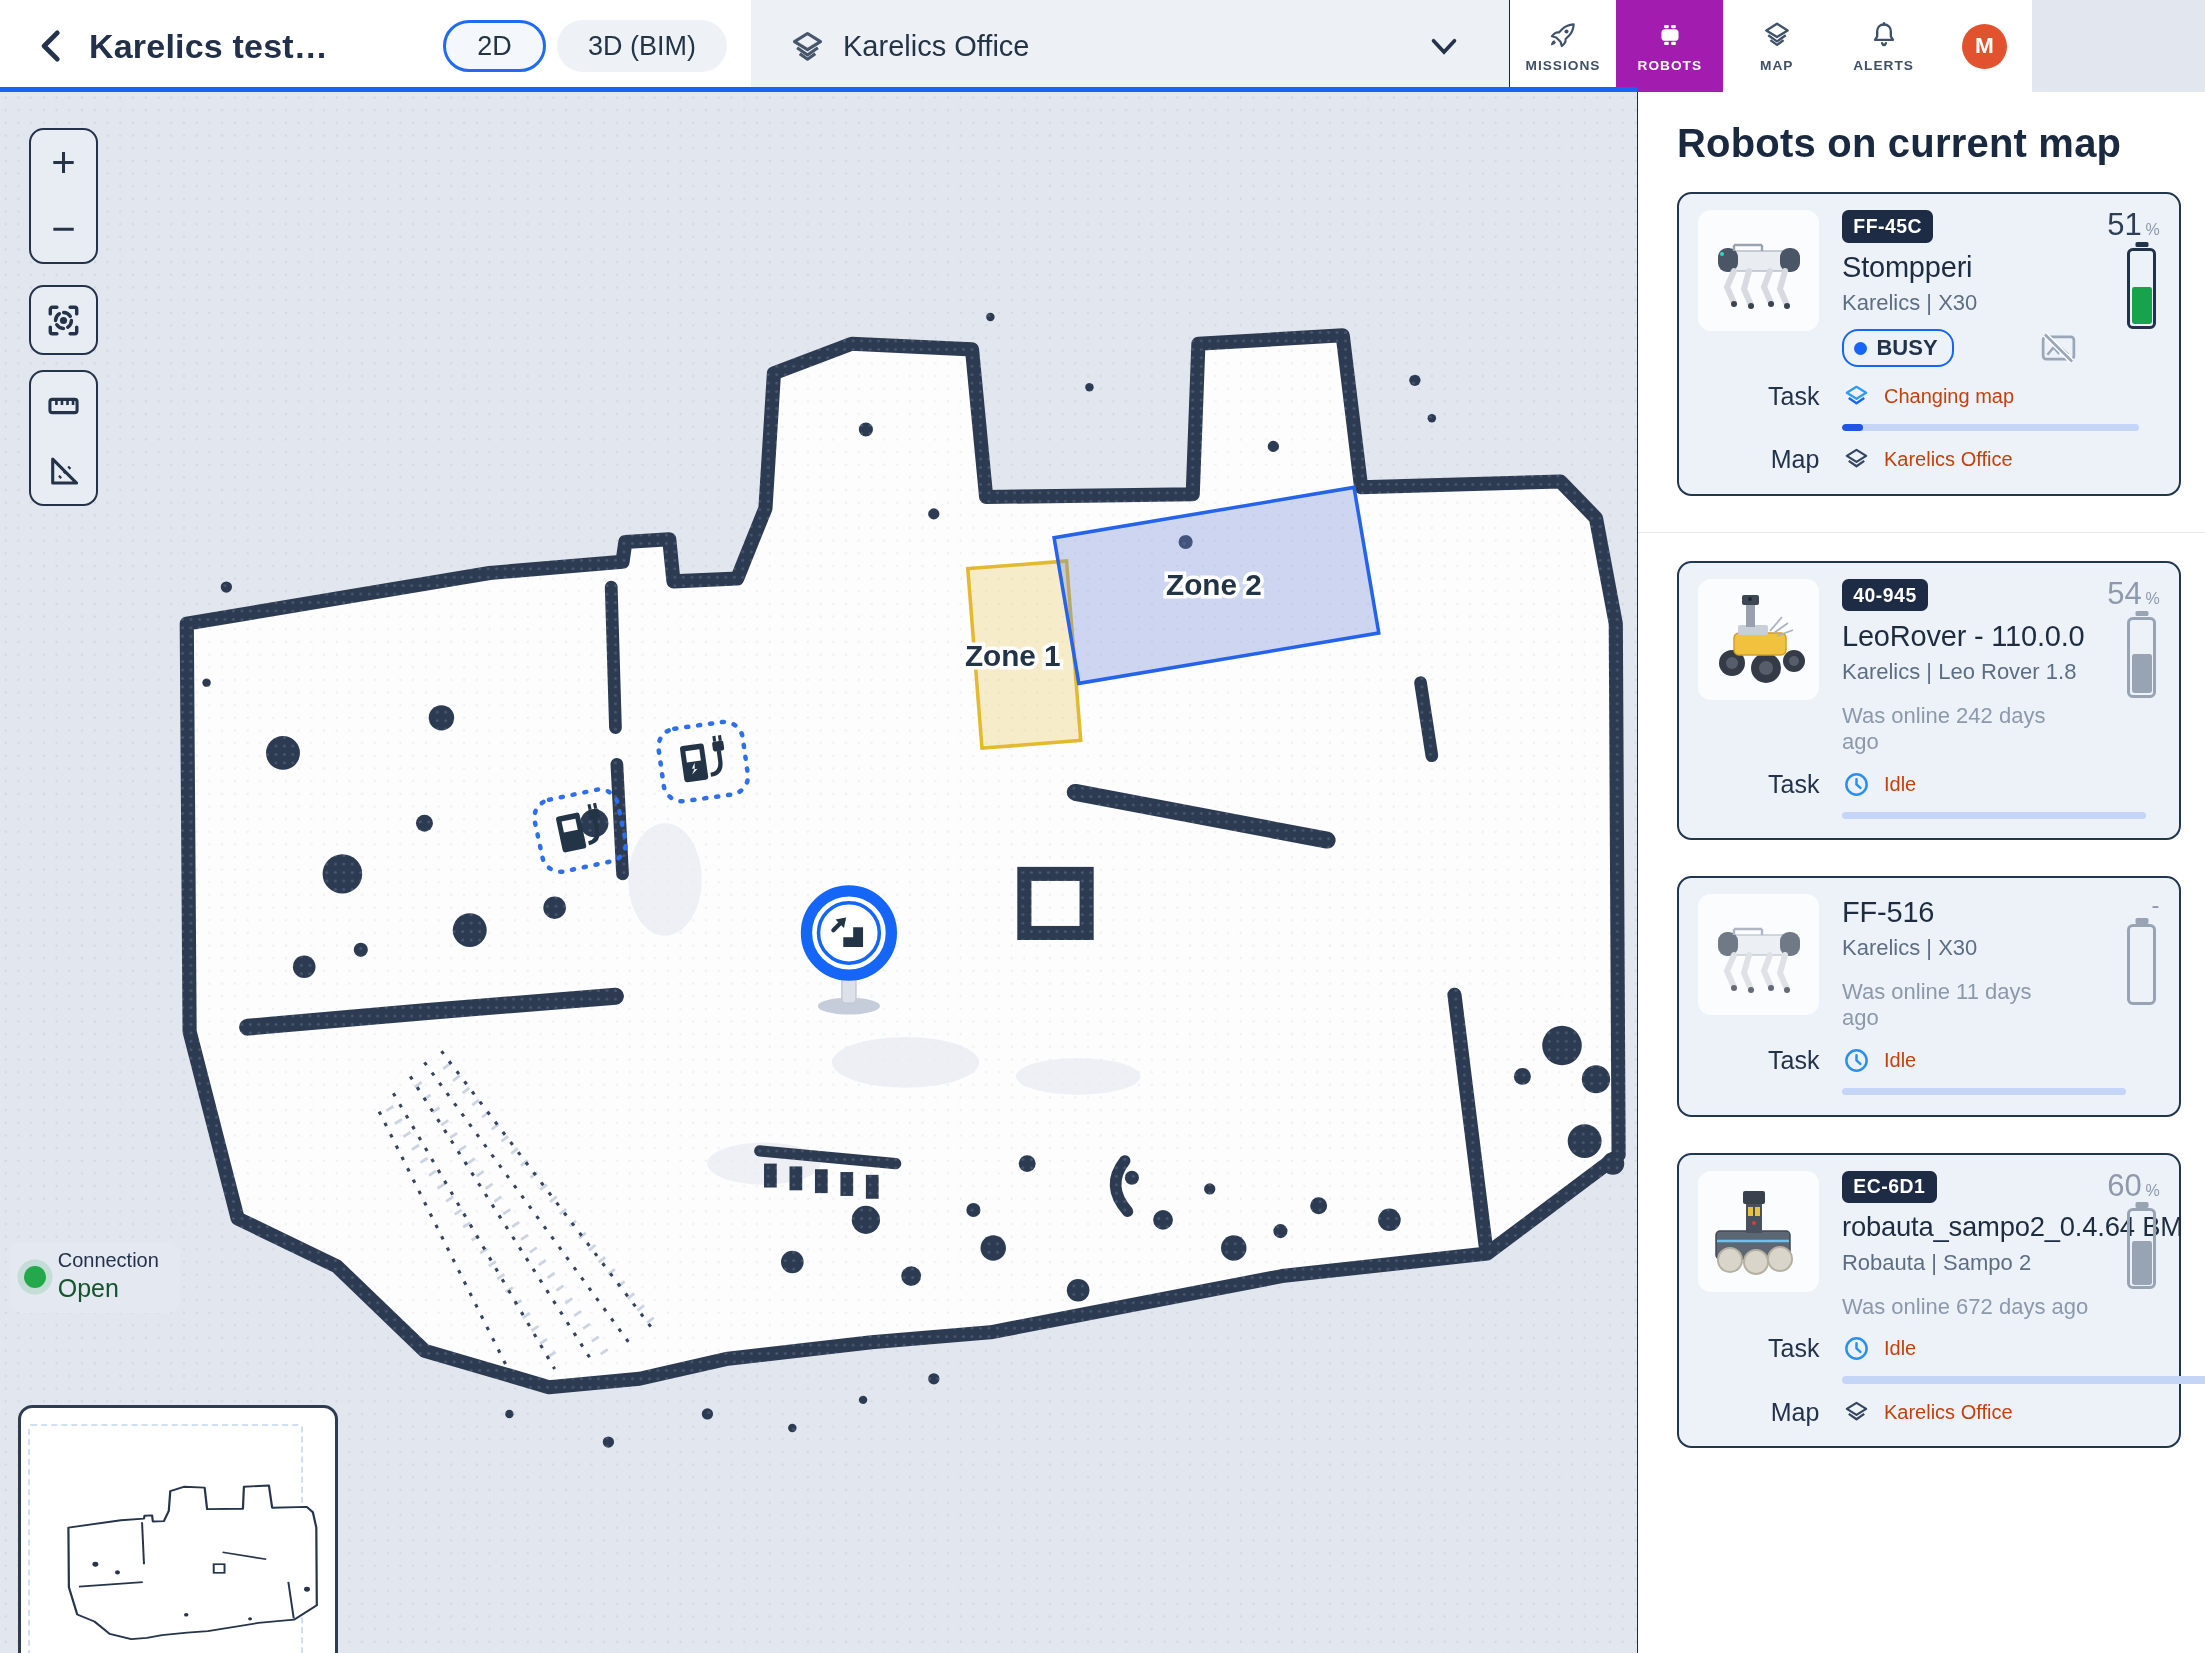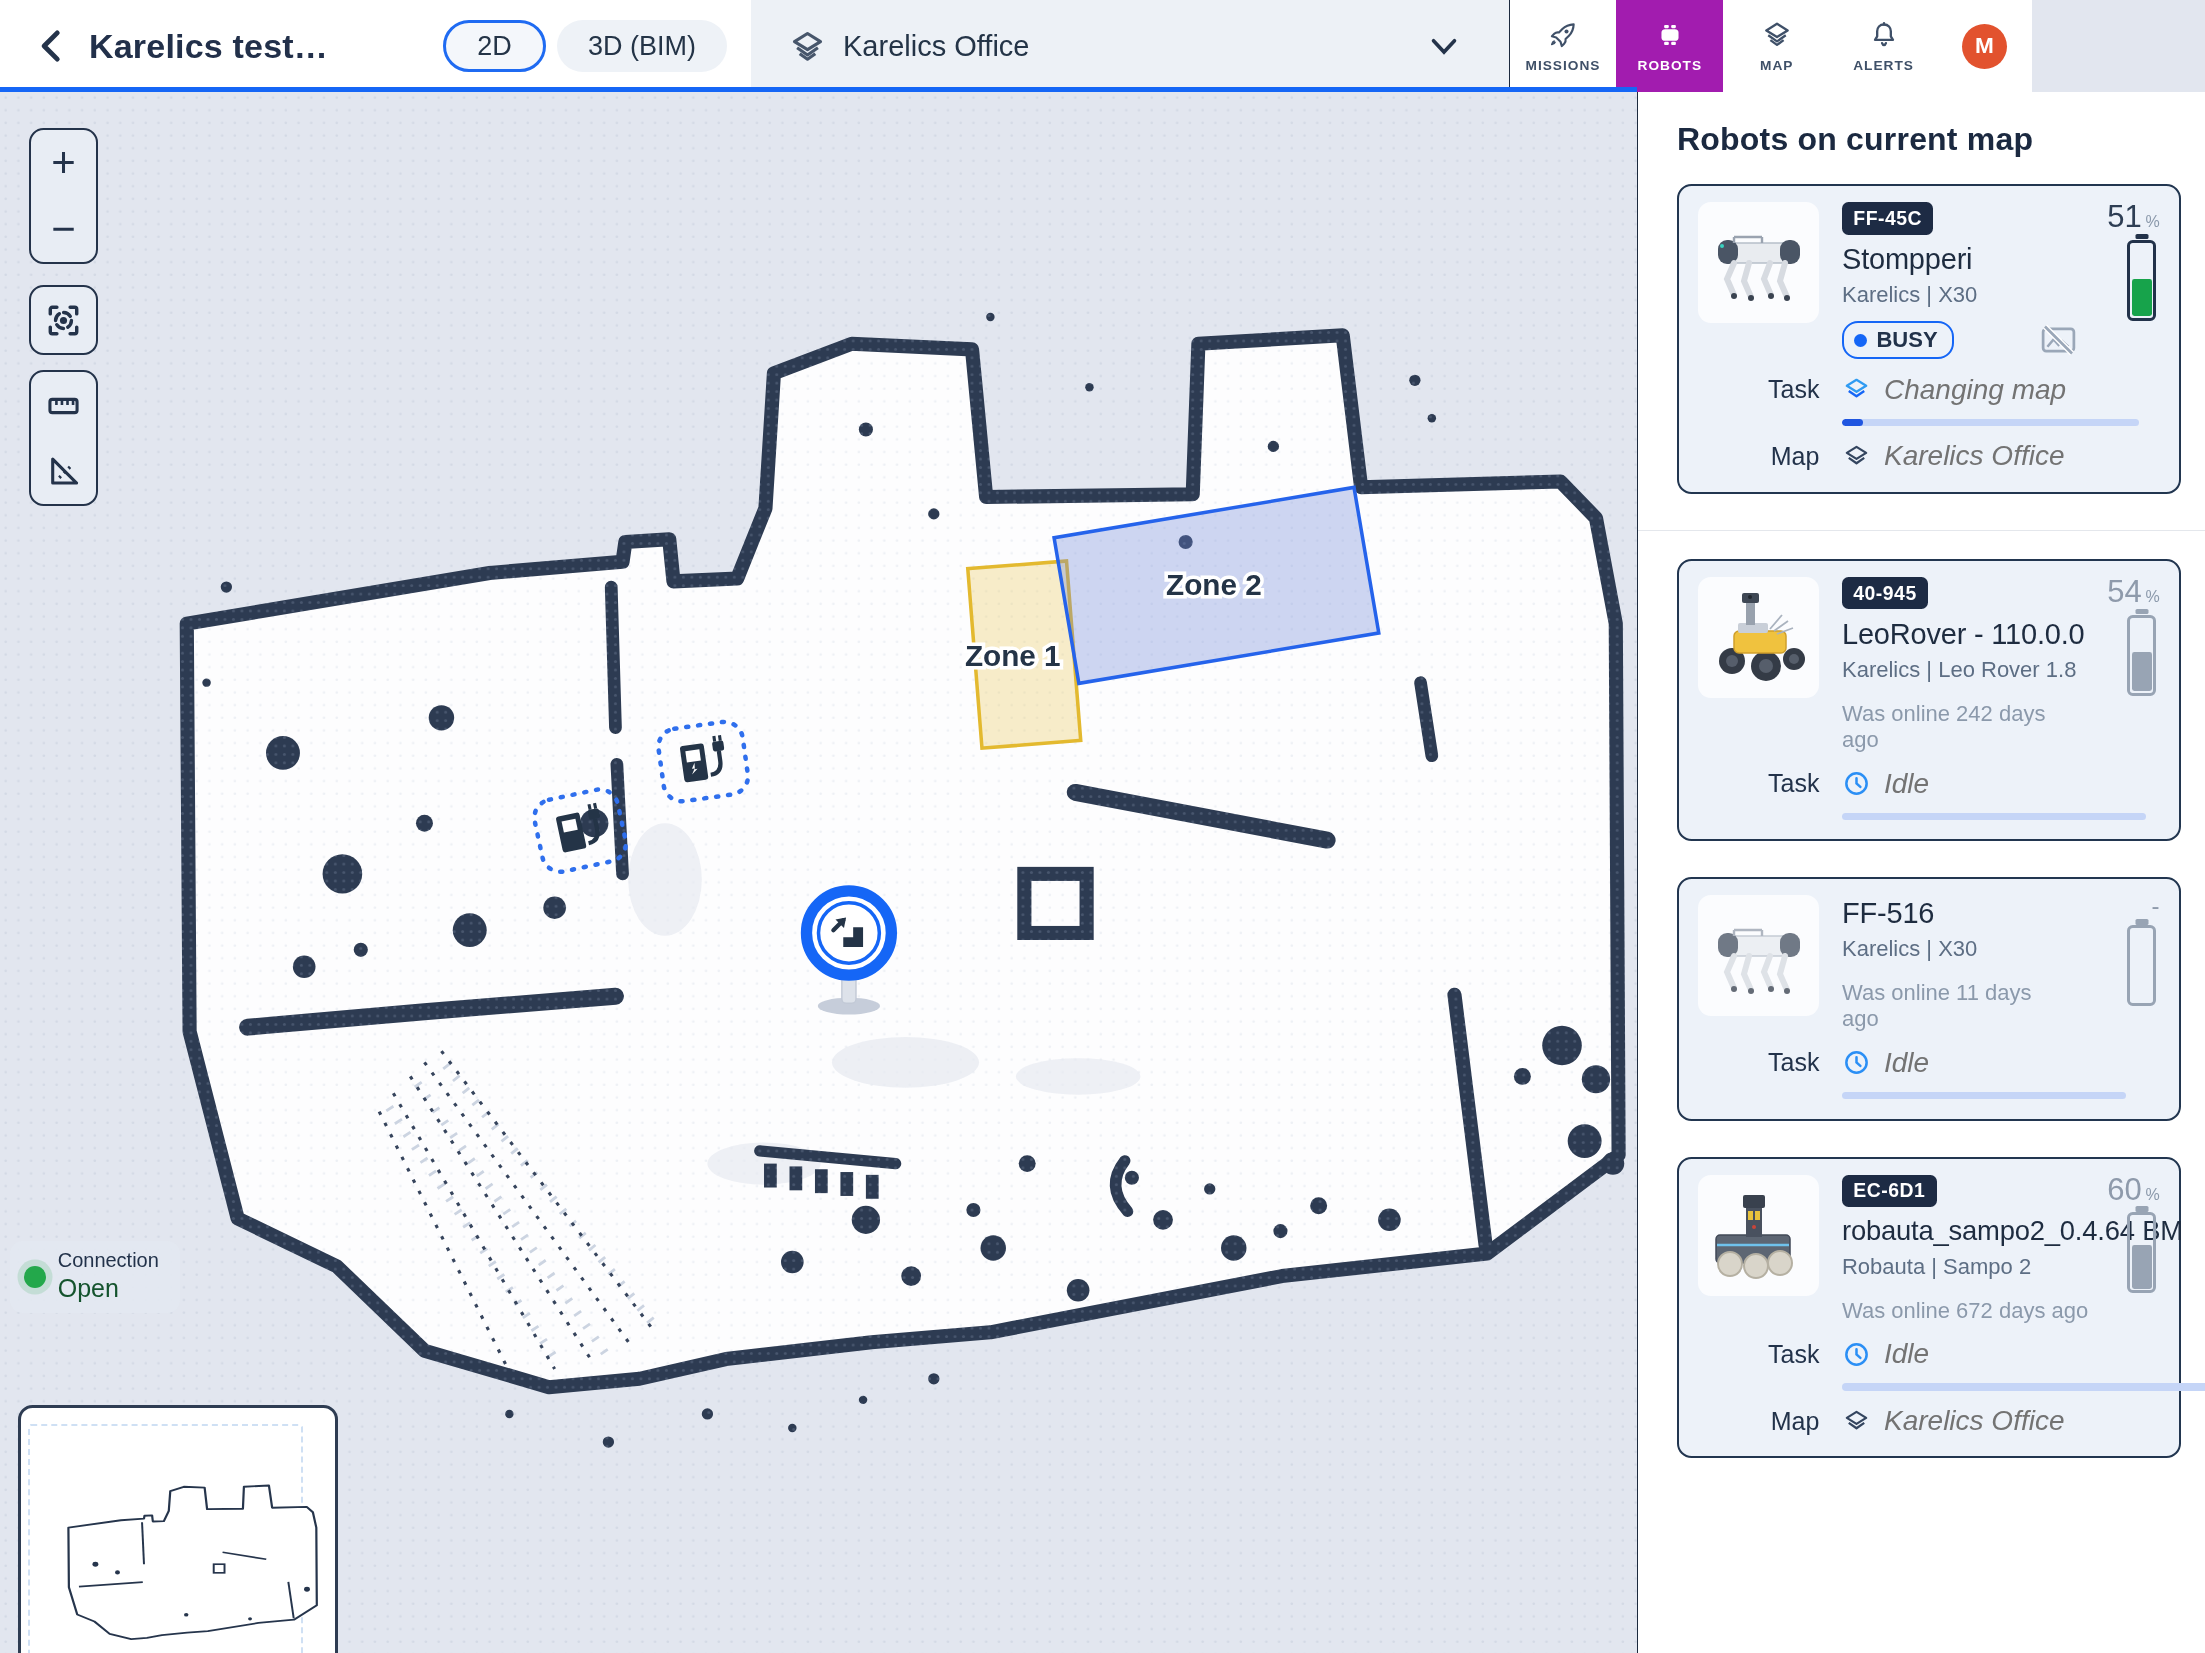--- a/index.html
+++ b/index.html
@@ -54,21 +54,21 @@
   .conn-status { font-size:25px; color:#14532d; margin-top:2.4px; }
 
   
   .minimap { position:absolute; left:18px; top:1313px; width:320px; height:318px; background:#fff;
              border:3.2px solid #2e3c52; border-radius:14.5px; cursor:pointer; }
   .mm-dashed { position:absolute; left:6.5px; top:16px; right:32px; bottom:27.4px; border:2.4px dashed #cfe0f4; border-radius:3.2px; }
   .mm-thumb { position:absolute; left:14.5px; top:42px; width:284px; height:228px; }
 
   
   .sidebar { width:568px; height:1561px; background:#fff; border-left:1.6px solid #1c2a3e; padding:29px 24px 0 39px; overflow:hidden; }
-  .sb-heading { font-size:32px; font-weight:700; color:#1b2940; margin-bottom:26px; letter-spacing:0.2px; }
+  .sb-heading { font-size:40px; font-weight:700; color:#1b2940; margin-bottom:26px; letter-spacing:0.2px; }
   .sb-divider { height:1.6px; background:#e4e7ec; margin:31px -24px 27.4px -39px; }
 
   .card { position:relative; background:#edf2f9; border:2.4px solid #223650; border-radius:14.5px;
           padding:16px 19.4px 19.4px 19.4px; margin-bottom:36px; display:grid;
           grid-template-columns:121px 1fr; column-gap:22.6px; grid-auto-flow:row; cursor:pointer; }
   .imgbox { grid-column:1; width:121px; height:121px; background:#fbfcfe; border-radius:13px; display:flex;
             align-items:center; justify-content:center; overflow:hidden; }
   .imgbox svg { width:110px; height:100px; }
   .imgbox.faded svg { opacity:.78; }
   .info { grid-column:2; padding-right:95px; min-height:121px; }
@@ -80,21 +80,21 @@
   .chip-row { display:flex; align-items:center; margin-top:13px; }
   .chip { display:inline-flex; align-items:center; gap:9px; border:2.4px solid #1566f6; border-radius:16px;
           padding:4px 14.5px 4px 10.5px; background:transparent; }
   .chip .dot { width:13px; height:13px; border-radius:50%; background:#1566f6; }
   .chip .chip-txt { font-size:22px; font-weight:600; color:#22324a; }
   .camoff { margin-left:85px; width:39px; height:32px; }
 
   .rlabel { grid-column:1; justify-self:end; align-self:center; font-size:25px; color:#22324a; margin-top:14.5px; }
   .rval { grid-column:2; display:flex; align-items:center; gap:13px; margin-top:14.5px; }
   .rval svg { width:29px; height:29px; flex:0 0 auto; }
-  .rval .v-txt { font-size:28px; font-weight:500; color:#737373;font-style:italic; }
+  .rval .v-txt { font-size:20px; font-weight:500; color:#c2410c; }
   .progress { grid-column:2; margin-top:13px; width:calc(100% - 34px); height:7.3px; border-radius:4px; background:#c5d5f7; overflow:hidden; }
   .progress .pfill { height:100%; background:#2056e0; border-radius:4px; }
 
   .batt-block { position:absolute; top:13px; right:19.4px; width:77px; text-align:center; }
   .pct { text-align:right; white-space:nowrap; }
   .pct .pnum { font-size:31px; color:#2e3e54; }
   .pct .punit { font-size:16px; color:#8b99ab; }
   .card.offline .pct .pnum { color:#8e9aab; }
   .batt { position:relative; margin:4.8px 3.2px 0 auto; width:29px; height:81px; border:3.2px solid #22324a; border-radius:5.7px; }
   .batt::before { content:""; position:absolute; top:-9px; left:50%; transform:translateX(-50%); width:13px; height:5.7px;

